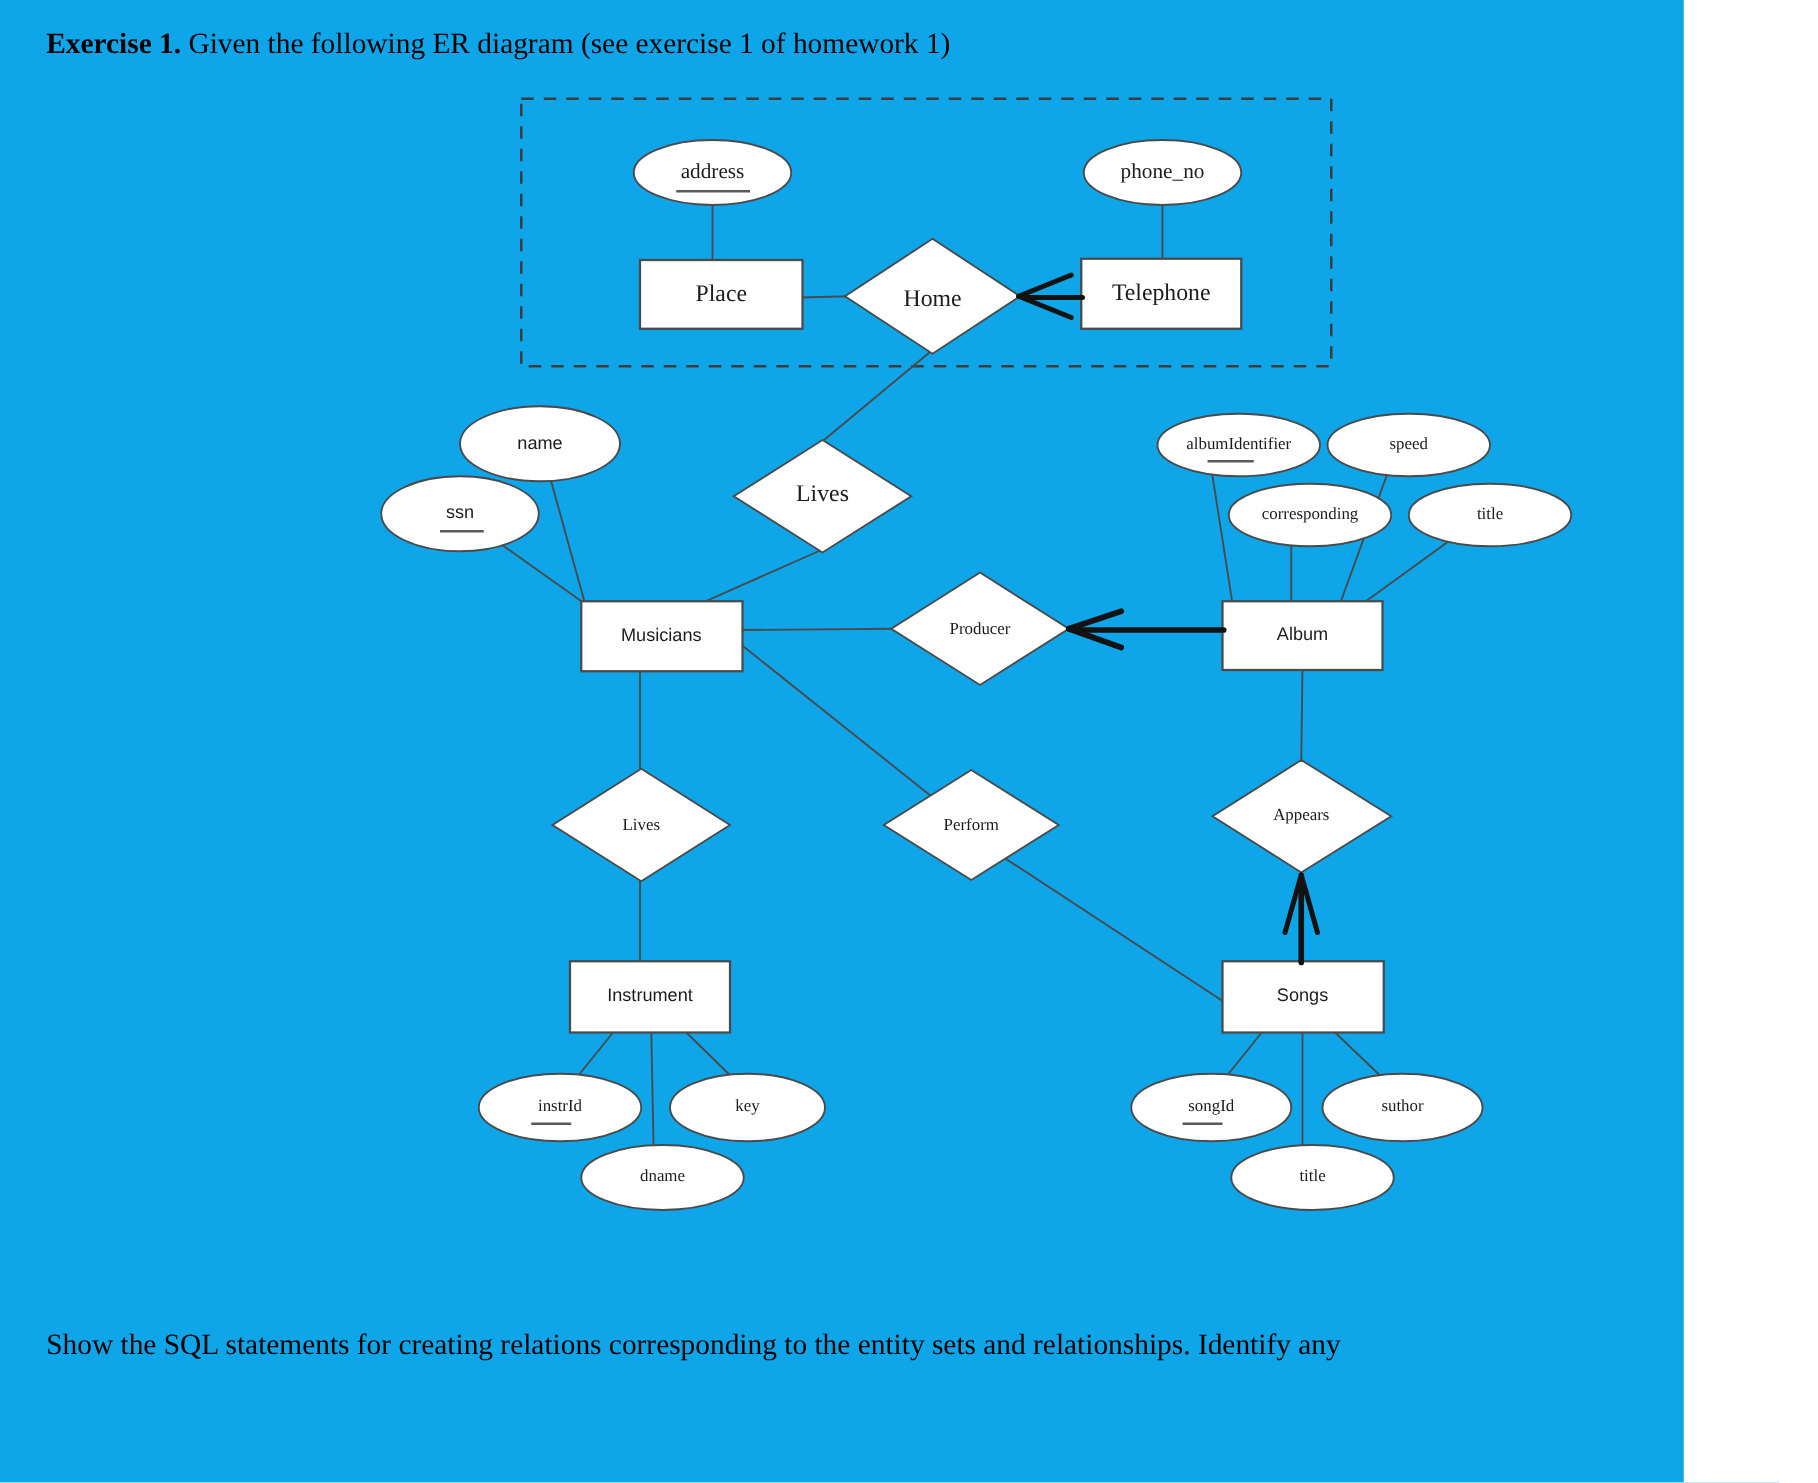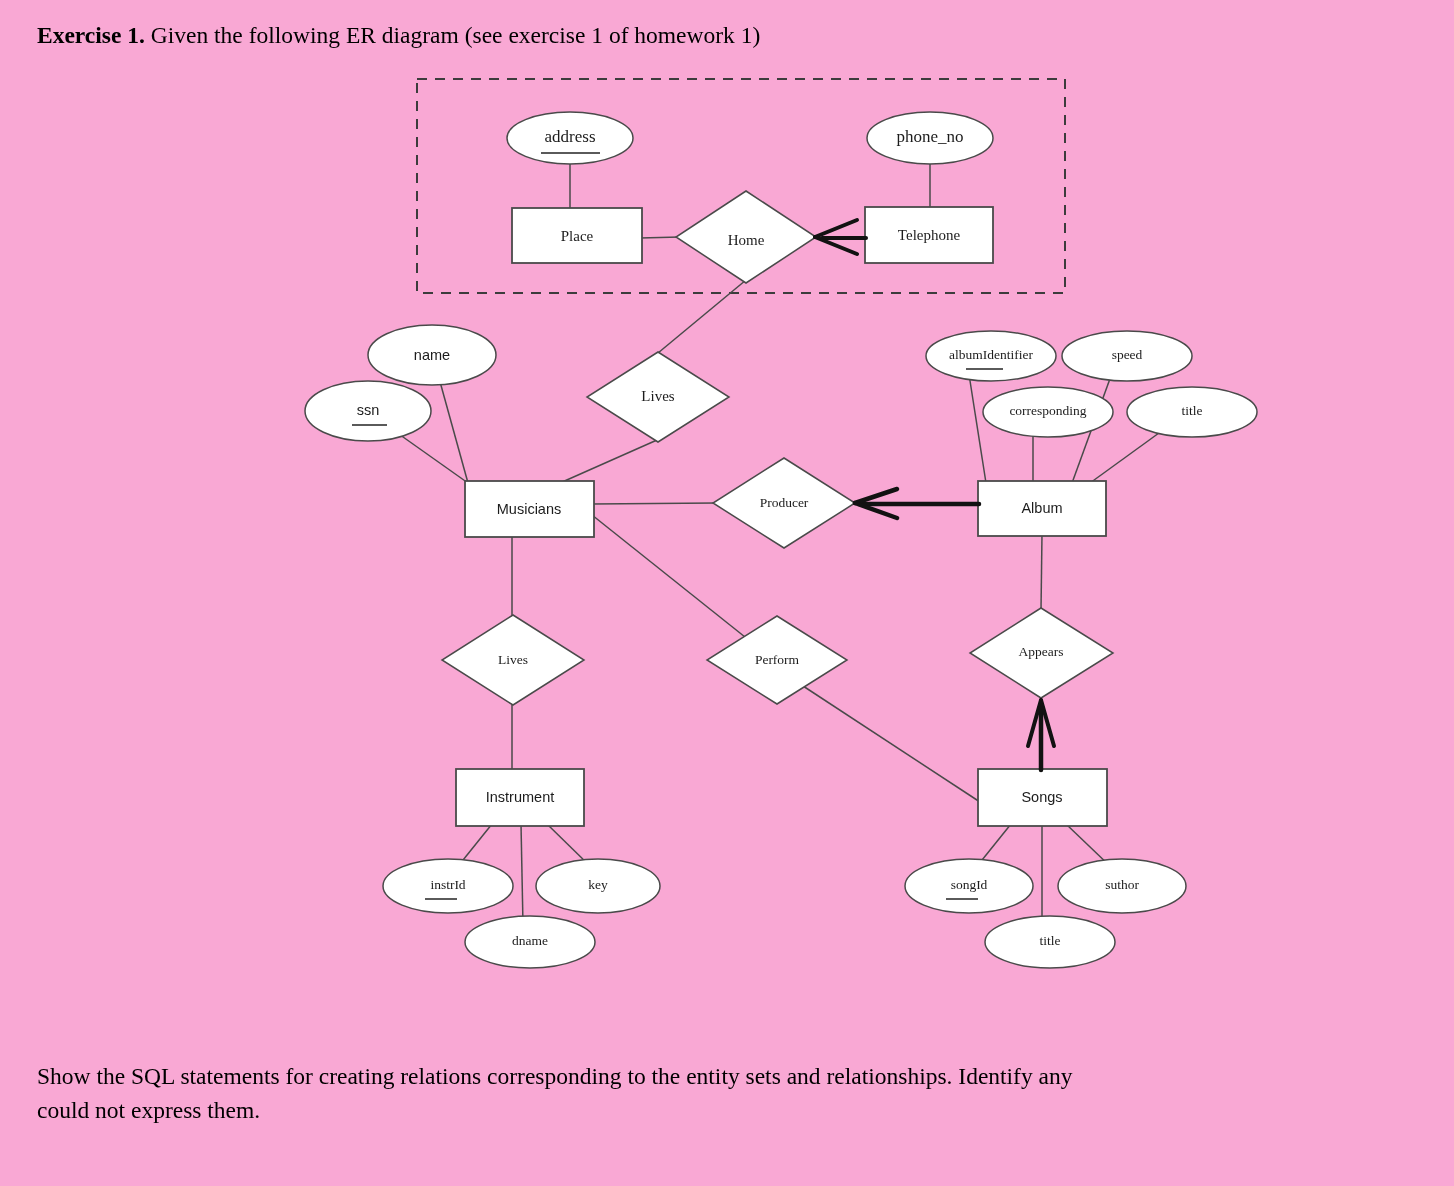--- a/index.html
+++ b/index.html
@@ -1,24 +1,24 @@
 <!DOCTYPE html>
 <html><head>
 <meta charset="utf-8">
 <style>
   html,body{margin:0;padding:0;background:#ffffff;}
-  .page{position:relative;width:1454px;height:1186px;background:#f9a8d4;overflow:hidden;
+  .page{position:relative;width:1347px;height:1186px;background:#0ea5e9;overflow:hidden;
         font-family:"Liberation Serif", serif;color:#111;}
   .heading{position:absolute;left:37px;top:22px;font-size:23.5px;white-space:nowrap;color:#000;}
   .heading b{font-weight:bold;}
   .footer{position:absolute;left:37px;top:1016px;font-size:23.5px;line-height:34px;color:#000;margin-top:43px;}
   .footer div{white-space:nowrap;}
   svg.canvas{position:absolute;left:0;top:0;}
   .lbl{position:absolute;transform:translate(-50%,-50%);white-space:nowrap;color:#1c1c1c;}
-  .serif{font-family:"Liberation Serif", serif;font-size:15px;}
+  .serif{font-family:"Liberation Serif", serif;font-size:19px;}
   .serif-sm{font-family:"Liberation Serif", serif;font-size:17px;}
   .sans{font-family:"Liberation Sans", sans-serif;font-size:14.5px;}
   .sans-sm{font-family:Liberation Serif, serif;font-size:13.5px;}
 </style>
 </head>
 <body>
 
 <div class="page">
 
   <div class="heading"><b>Exercise 1.</b><span> Given the following ER diagram (see exercise 1 of homework 1)</span></div>
@@ -140,16 +140,15 @@
 
   <div class="lbl sans-sm" style="left:448px;top:885px">instrId</div>
   <div class="lbl sans-sm" style="left:598px;top:885px">key</div>
   <div class="lbl sans-sm" style="left:530px;top:941px">dname</div>
   <div class="lbl sans-sm" style="left:969px;top:885px">songId</div>
   <div class="lbl sans-sm" style="left:1122px;top:885px">suthor</div>
   <div class="lbl sans-sm" style="left:1050px;top:941px">title</div>
 
   <div class="footer">
     <div>Show the SQL statements for creating relations corresponding to the entity sets and relationships. Identify any</div>
-    <div>could not express them.</div>
   </div>
 
 </div>
 
 </body></html>

